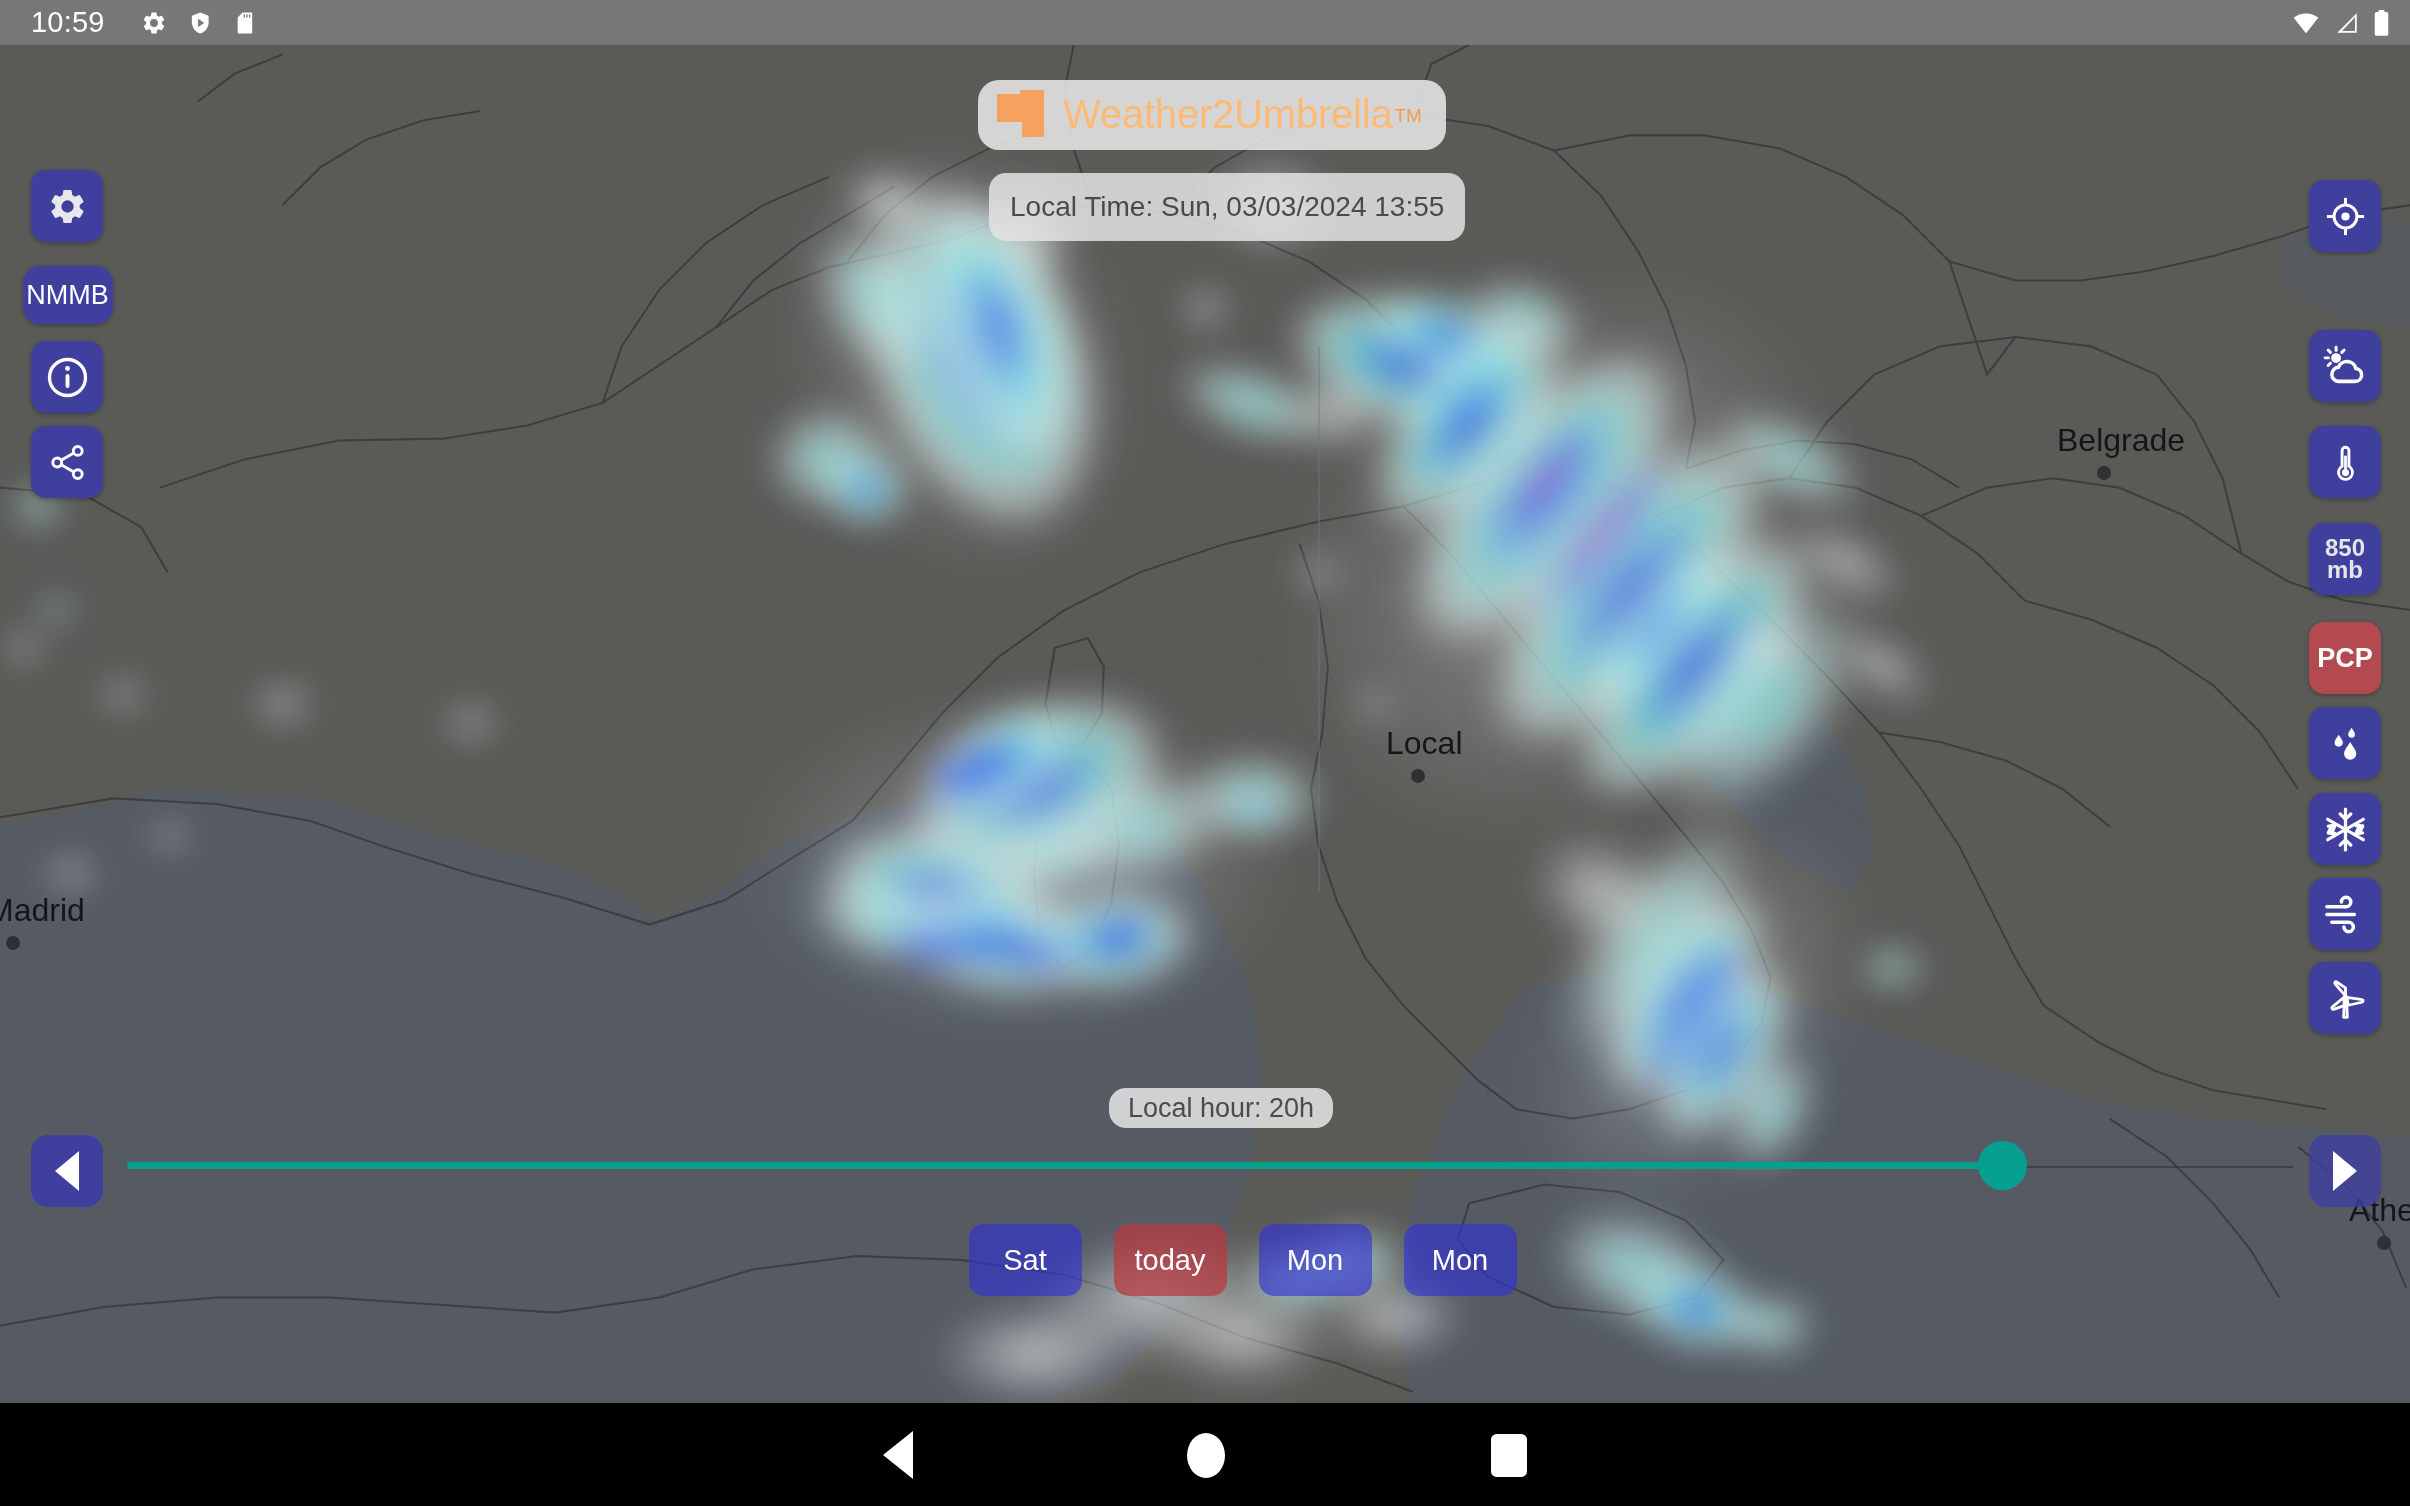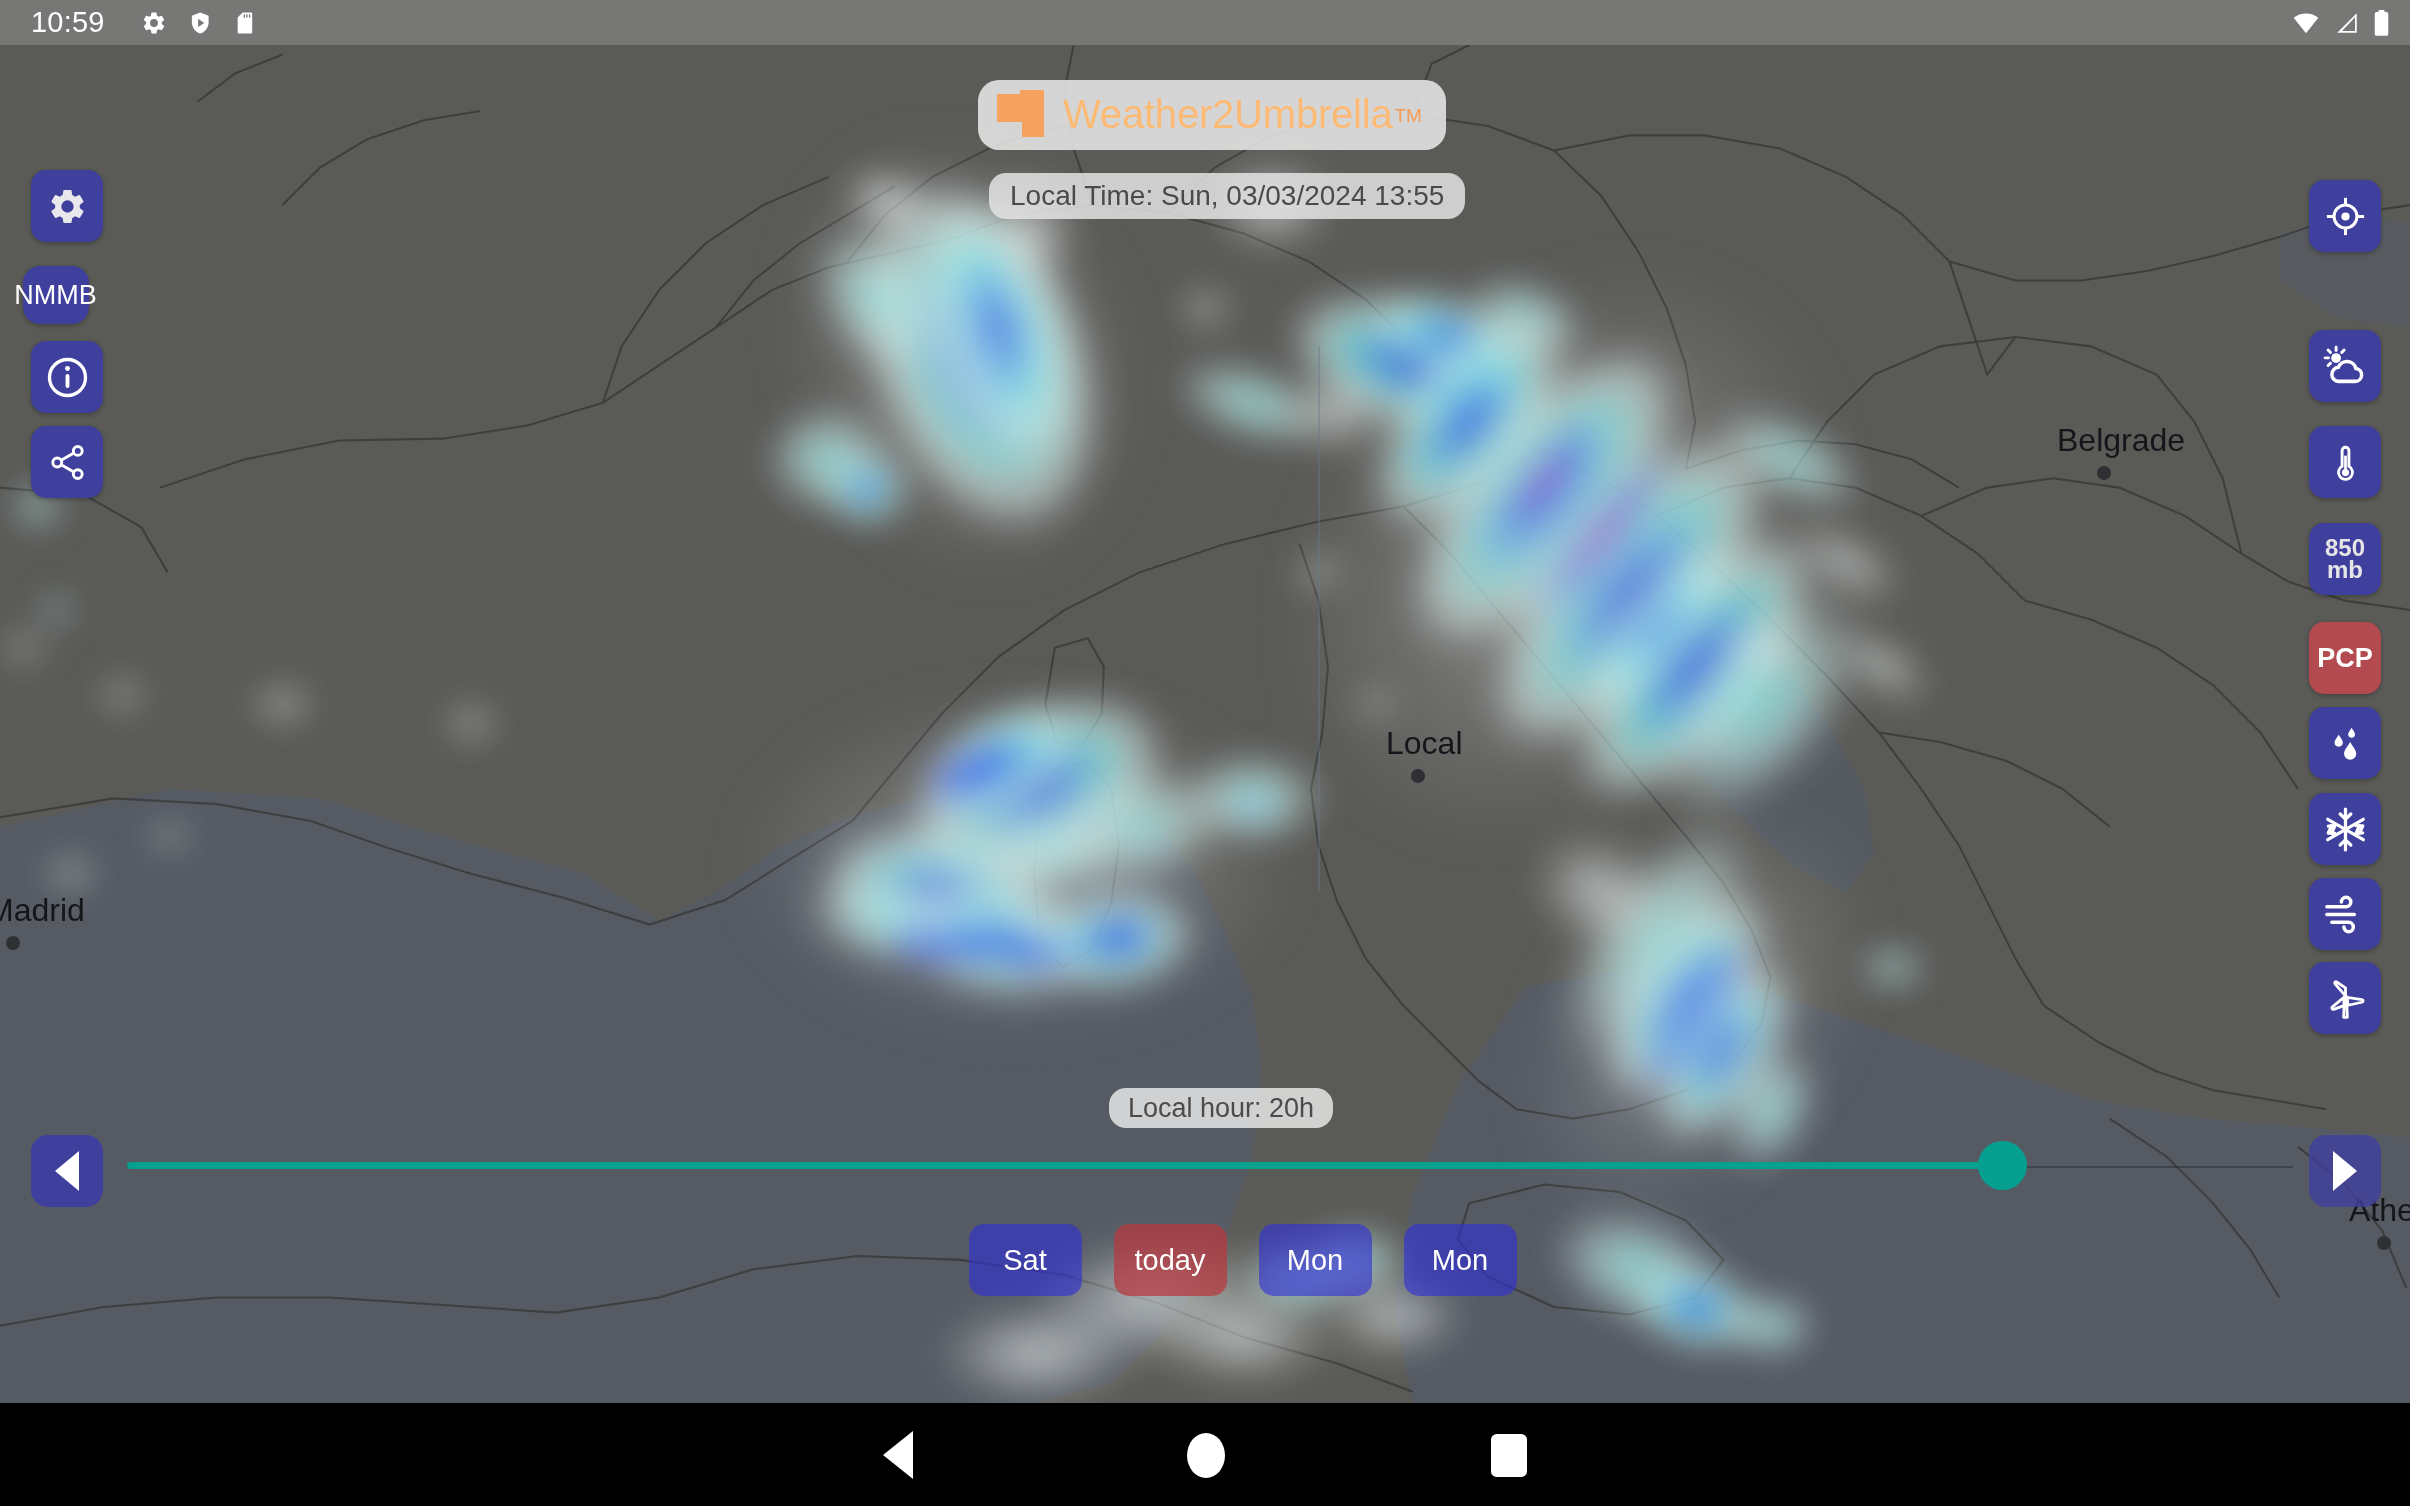--- a/index.html
+++ b/index.html
@@ -45,21 +45,21 @@
   #brandlogo .sq1 { left:0;   top:3.8px;  width:28px; height:28px; }
   #brandlogo .sq2 { left:22.6px;top:0;    width:24.5px; height:24.5px; }
   #brandlogo .sq3 { left:24.5px;top:22.6px; width:22.6px; height:24.5px; }
   #brandtext { color:#fdba74; font-size:40px; font-weight:400; letter-spacing:-0.2px;
                font-family:"Liberation Sans", sans-serif; }
   #brandtm { color:#f49c54; font-size:19px; vertical-align:super; margin-left:1.9px; }
 
   #timebox {
     position:absolute; left:989px; top:173px; z-index:40;
     background:rgba(227,227,227,0.85); border-radius:17px;
-    padding:7px 21px; color:#4a4a4a; font-size:28px; white-space:nowrap;
+    padding:18px 21px; color:#4a4a4a; font-size:28px; white-space:nowrap;
     font-family:"Liberation Sans", sans-serif;
   }
 
   
   .sidebtn {
     position:absolute; background:#3f3f9e; border-radius:15px;
     display:flex; align-items:center; justify-content:center;
     z-index:40; box-shadow:0 1.9px 4.7px rgba(0,0,0,0.25);
   }
   .sidebtn.wide { border-radius:17px; }
@@ -373,21 +373,21 @@
   </div>
 
   <div id="timebox">Local Time: Sun, 03/03/2024 13:55</div>
 
   <div class="sidebtn" style="left:31px; top:170px; width:72px; height:72px;">
     <svg width="41" height="41" viewBox="0 0 24 24">
       <path fill="#e8e8ec" d="M19.14 12.94a7.6 7.6 0 000-1.88l2.03-1.58a.5.5 0 00.12-.64l-1.92-3.32a.5.5 0 00-.6-.22l-2.39.96a7.2 7.2 0 00-1.63-.94l-.36-2.54a.5.5 0 00-.5-.42h-3.84a.5.5 0 00-.5.42l-.36 2.54c-.59.24-1.13.56-1.63.94l-2.39-.96a.5.5 0 00-.6.22L2.65 8.84a.5.5 0 00.12.64l2.03 1.58a7.6 7.6 0 000 1.88l-2.03 1.58a.5.5 0 00-.12.64l1.92 3.32c.12.22.38.3.6.22l2.39-.96c.5.38 1.04.7 1.63.94l.36 2.54c.04.24.25.42.5.42h3.84c.25 0 .46-.18.5-.42l.36-2.54c.59-.24 1.13-.56 1.63-.94l2.39.96c.22.08.48 0 .6-.22l1.92-3.32a.5.5 0 00-.12-.64l-2.03-1.58zM12 15.6A3.6 3.6 0 1112 8.4a3.6 3.6 0 010 7.2z"></path>
     </svg>
   </div>
 
-  <div class="sidebtn wide" style="left:22.6px; top:266px; width:66px; height:58px;">
+  <div class="sidebtn wide" style="left:22.6px; top:266px; width:90px; height:58px;">
     <span class="blabel">NMMB</span>
   </div>
 
   <div class="sidebtn" style="left:31px; top:341px; width:72px; height:72px;">
     <svg width="47" height="47" viewBox="0 0 24 24">
       <circle cx="12" cy="12" r="9.2" fill="none" stroke="#fff" stroke-width="1.7"></circle>
       <circle cx="12" cy="7.4" r="1.25" fill="#fff"></circle>
       <rect x="11" y="10.2" width="2" height="7.2" rx="1" fill="#fff"></rect>
     </svg>
   </div>

